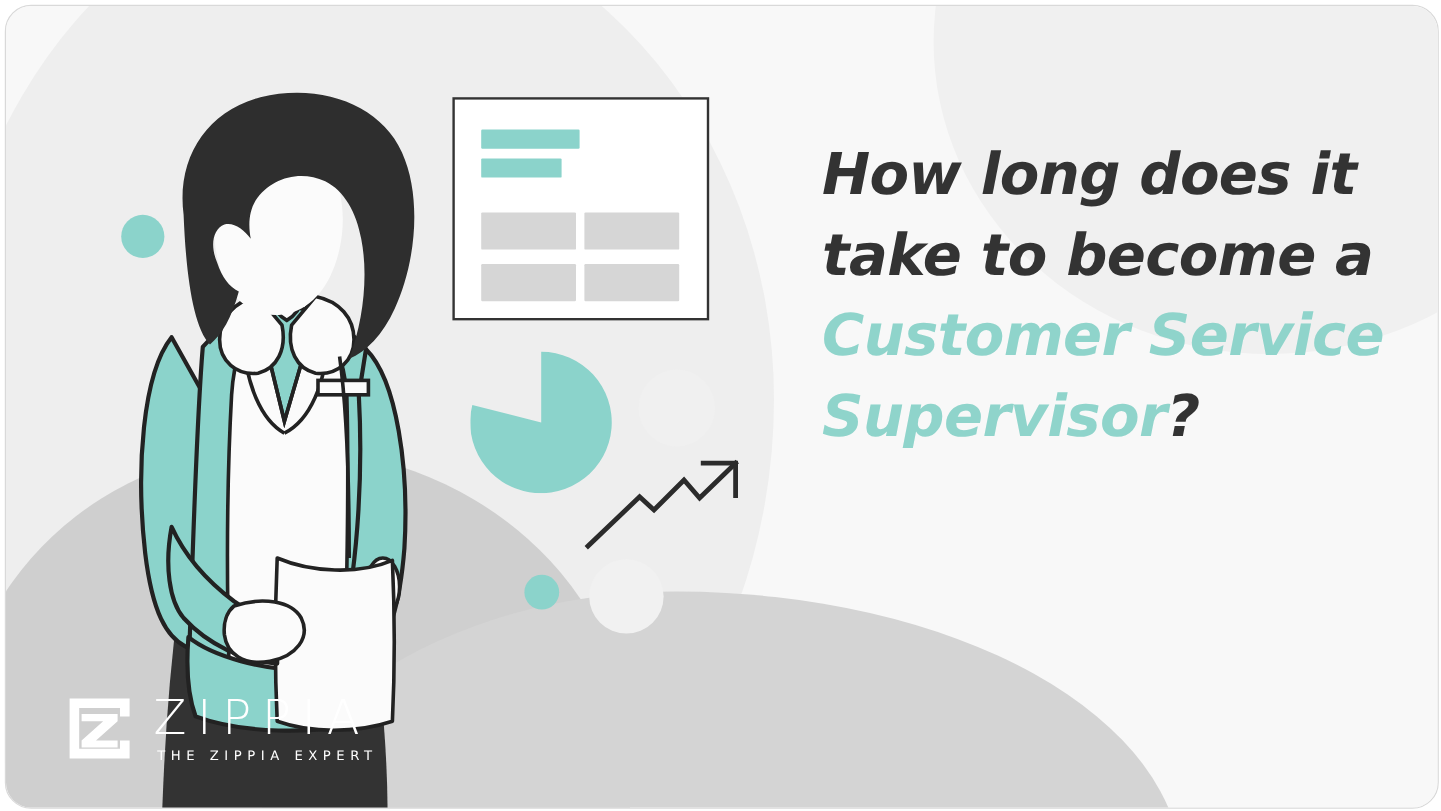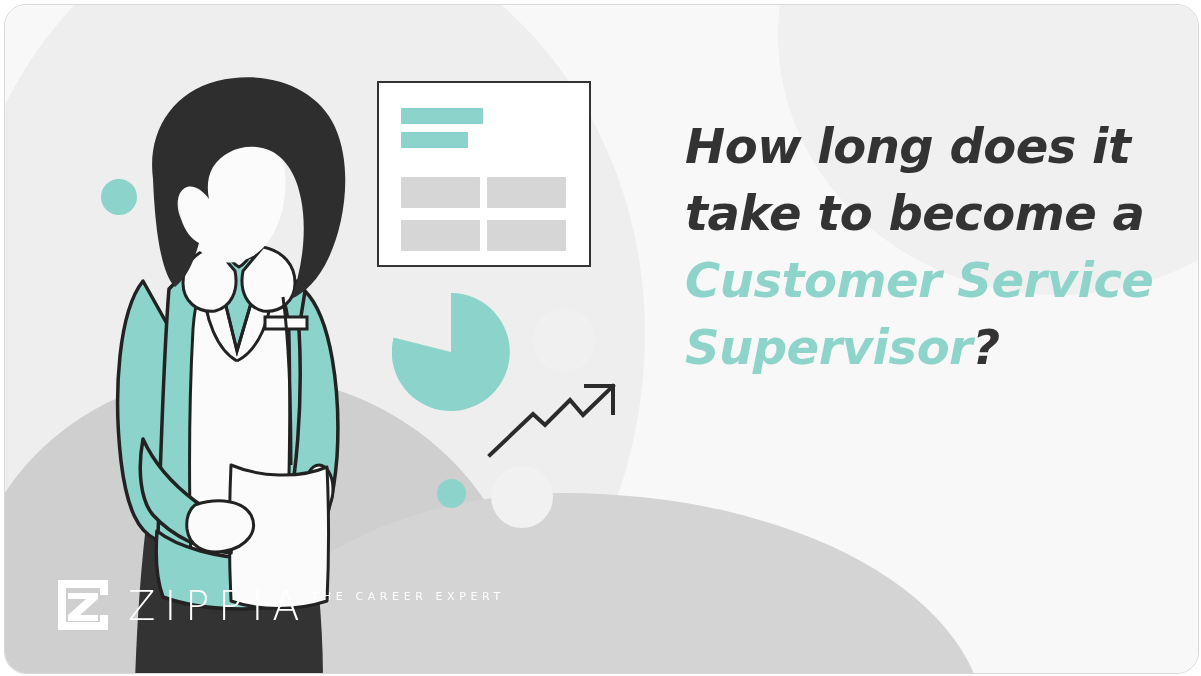--- a/index.html
+++ b/index.html
@@ -209,21 +209,21 @@
     gap: 17px;
   }
   .logo-mark {
     width: 56px;
     height: 56px;
     position: relative;
     flex: none;
   }
   .logo-text {
     display: flex;
-    flex-direction: row;
+    flex-direction: column;
     justify-content: flex-start;
     padding-top: 2px;
   }
   .logo-word {
     font-family: "DejaVu Sans", sans-serif;
     font-weight: 300;
     font-size: 40px;
     line-height: 40px;
     letter-spacing: 9px;
     color: #ffffff;
@@ -345,20 +345,20 @@
         <div><span class="accent">Supervisor</span><span class="q">?</span></div>
       </div>
 
       <div class="logo">
         <svg class="logo-mark" viewBox="0 0 56 56">
           <path d="M 3 3 L 53 3 L 53 18 L 45 18 L 45 11 L 11 11 L 11 45 L 45 45 L 45 38 L 53 38 L 53 53 L 3 53 Z" fill="#ffffff"></path>
           <path d="M 13 16 L 43 16 L 43 22 L 25 38 L 43 38 L 43 44 L 13 44 L 13 38 L 31 22 L 13 22 Z" fill="#ffffff"></path>
         </svg>
         <div class="logo-text">
           <div class="logo-word">ZIPPIA</div>
-          <div class="logo-tag">THE CAREER EXPERT</div>
+          <div class="logo-tag">THE ZIPPIA EXPERT</div>
         </div>
       </div>
 
       <div class="veil"></div>
     </div>
   </div>
 </div>
 
 </body></html>

